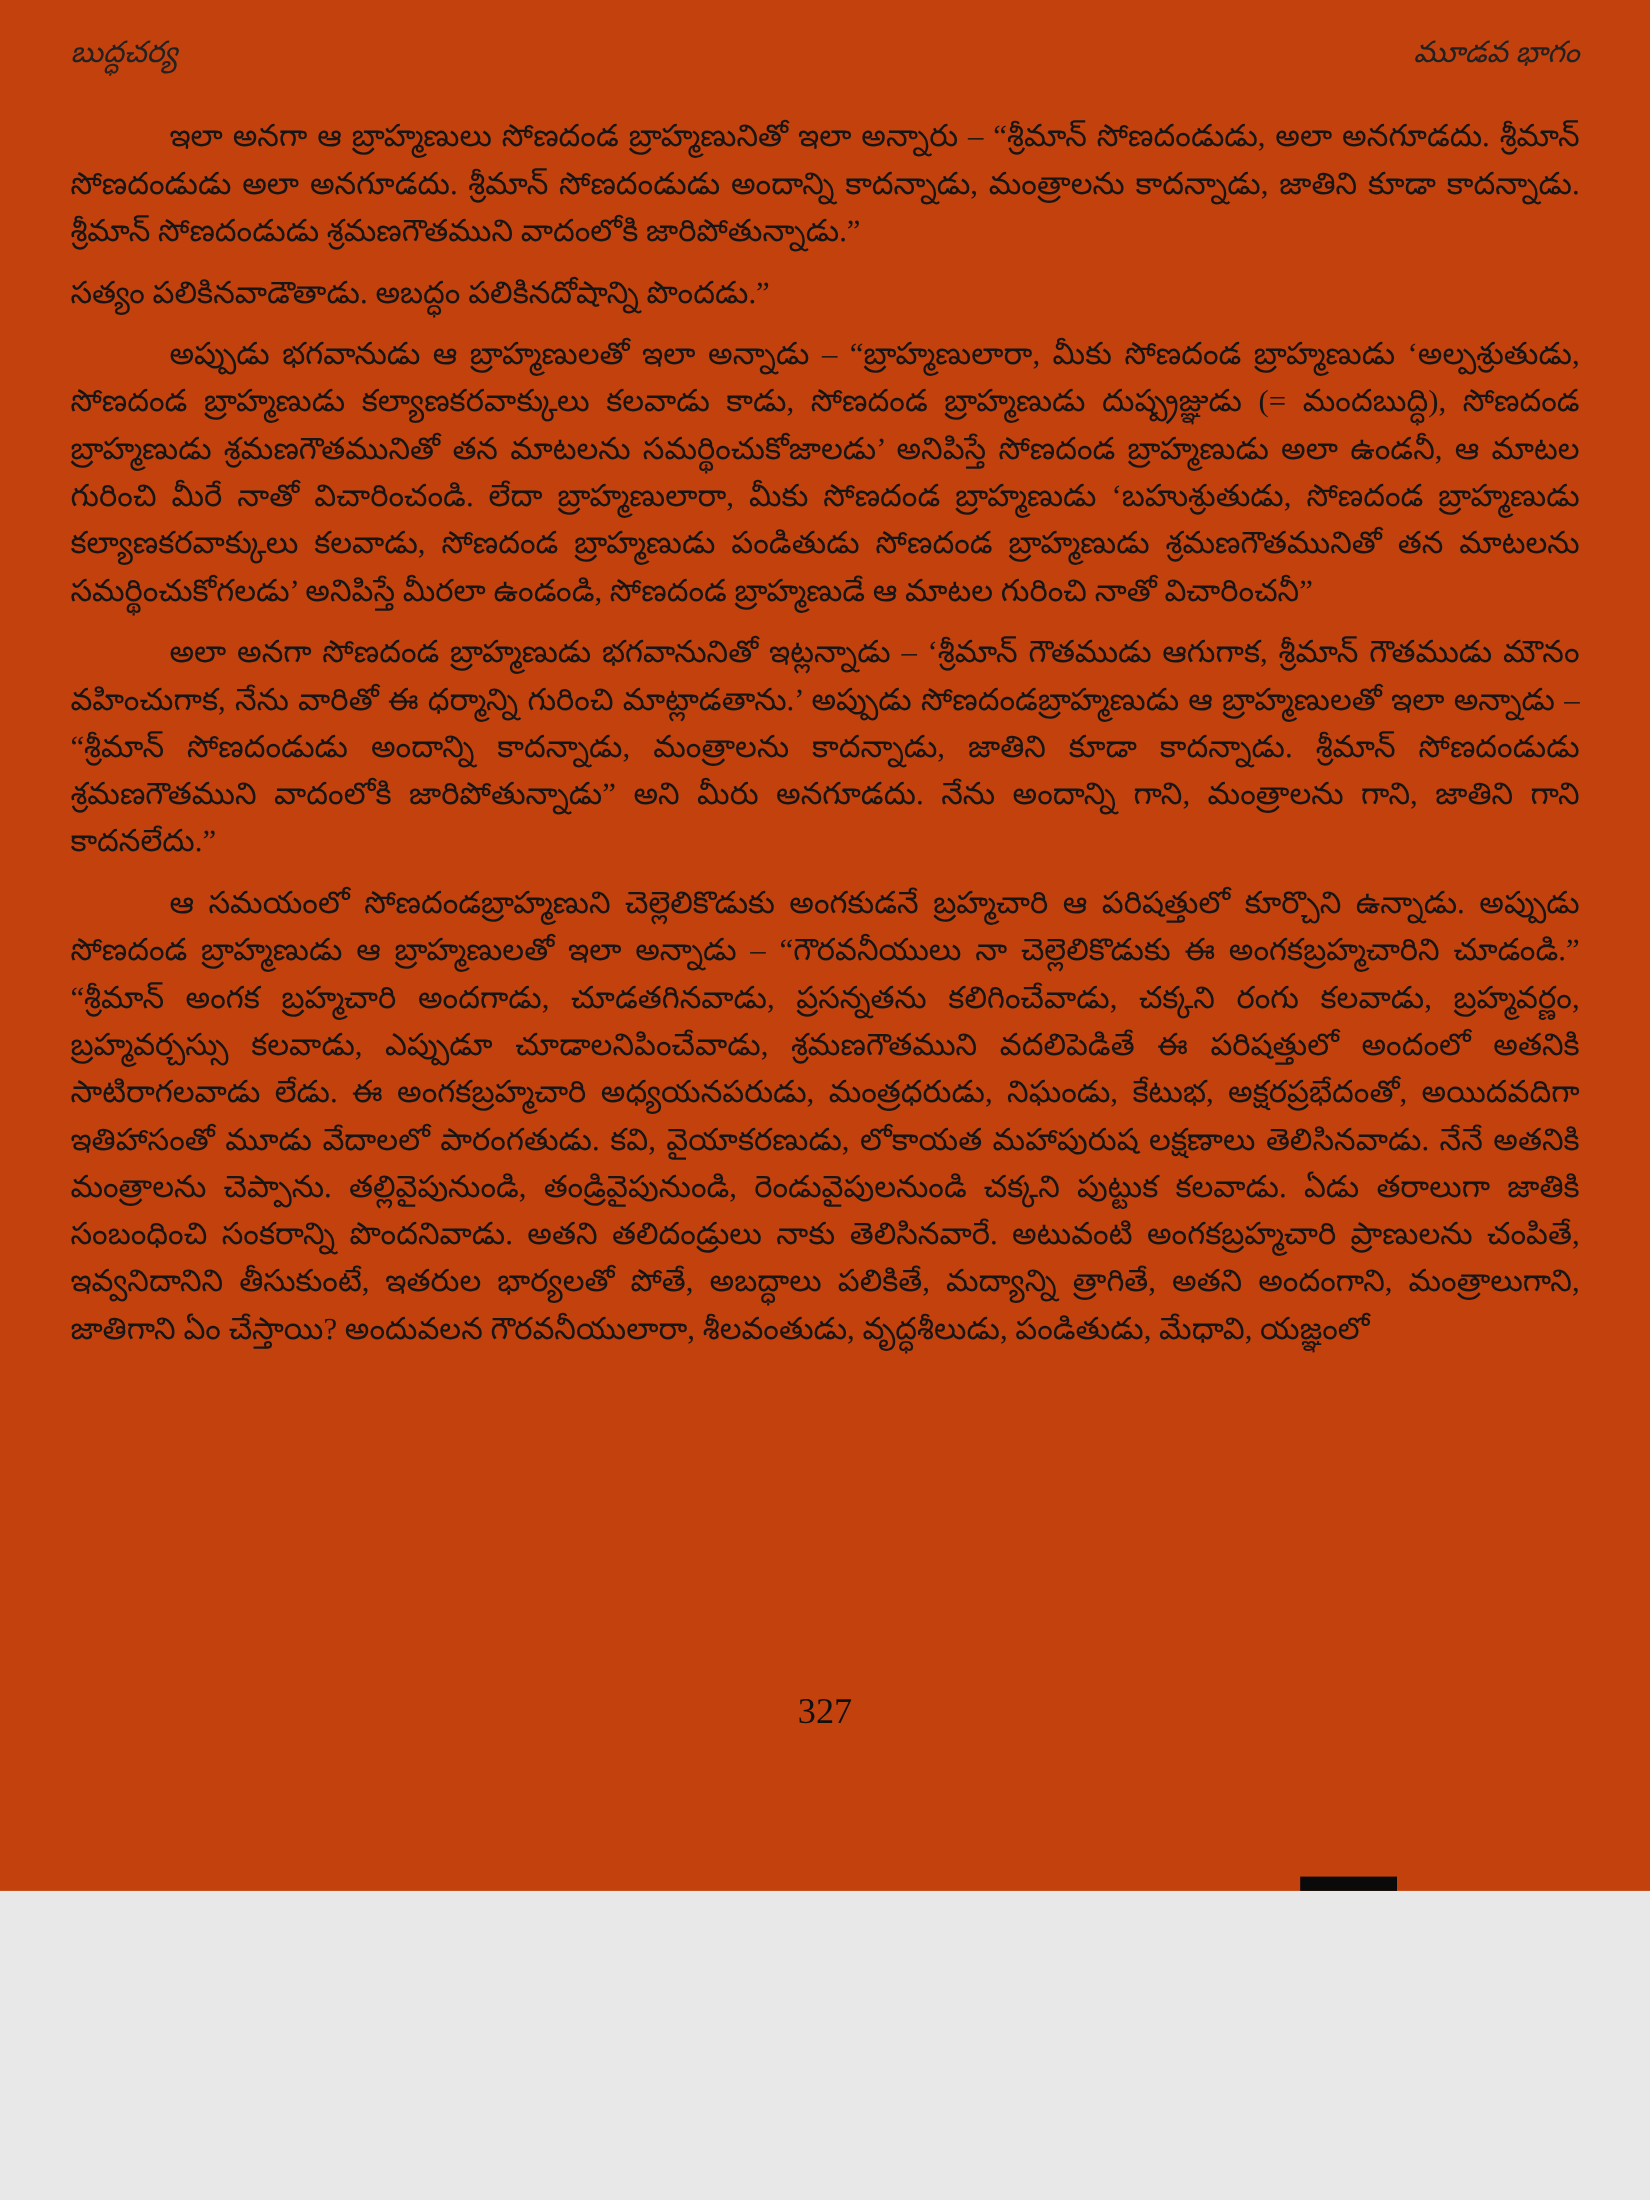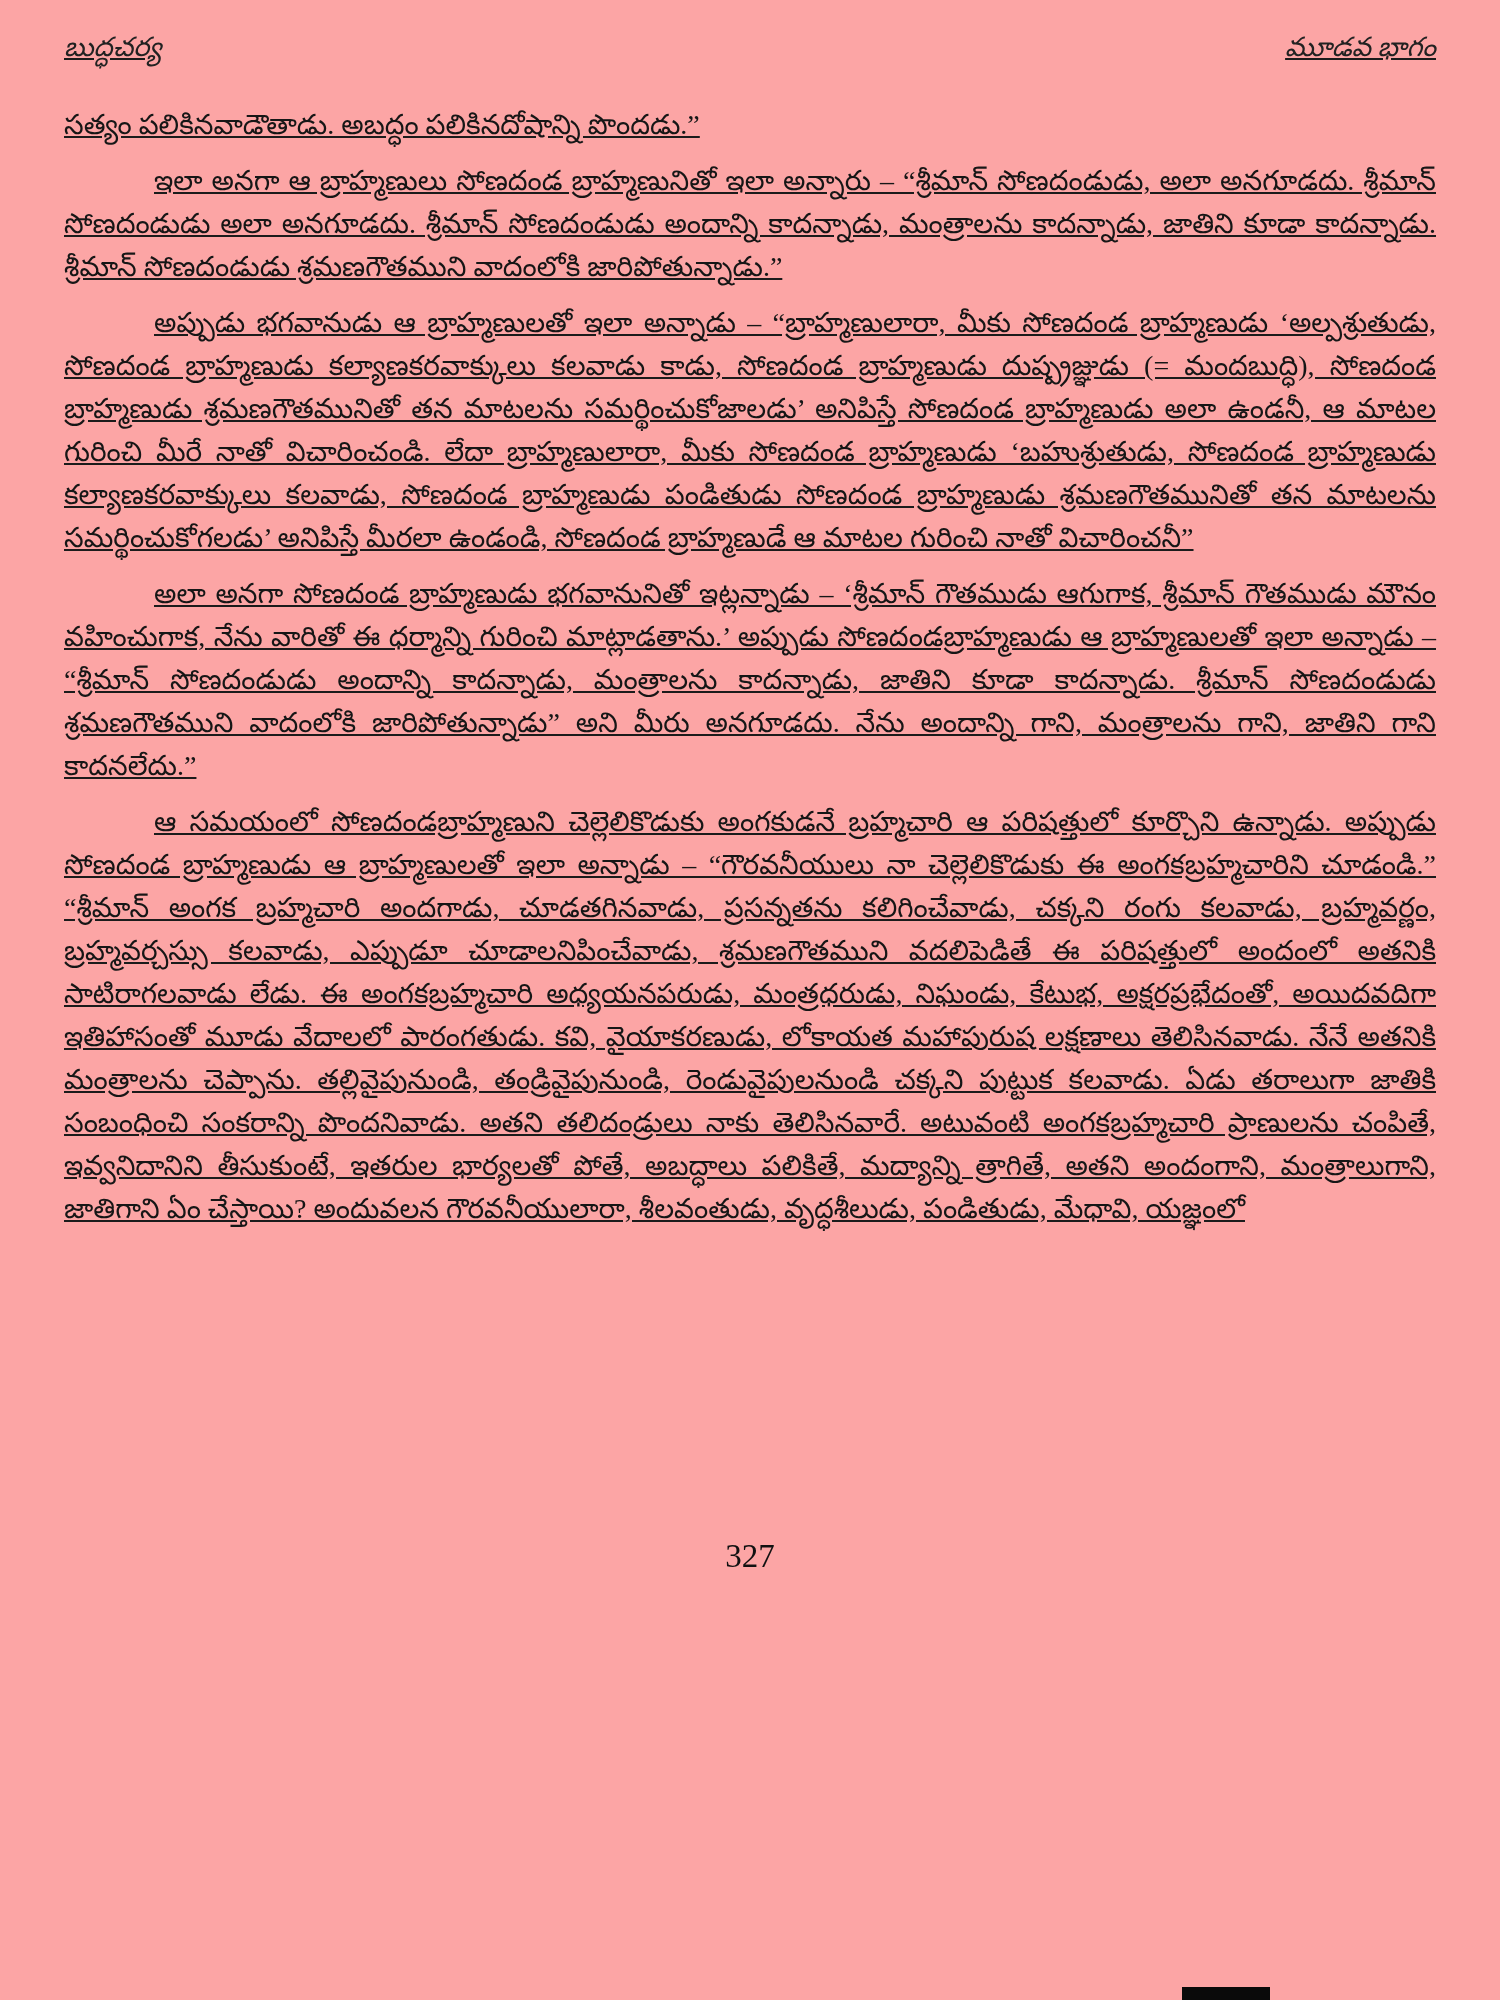--- a/index.html
+++ b/index.html
@@ -4,27 +4,26 @@
 <style>
   * { margin: 0; padding: 0; box-sizing: border-box; }
 
   html, body {
     background: #e8e8e8;
   }
 
   .page {
     position: relative;
     width: 1500px;
-    height: 2000px;
+    height: 1719px;
     margin: 0 auto;
-    background: #fca5a5;
+    background: #c2410c;
     color: #1b1b1b;
     font-family: "Liberation Serif", "DejaVu Serif", serif;
     overflow: hidden;
-    text-decoration: underline;
   }
 
   .page-inner {
     padding: 32px 64px 0 64px;
   }
 
   .running-header {
     display: flex;
     justify-content: space-between;
     align-items: baseline;
@@ -78,22 +77,22 @@
 
 <div class="page">
   <div class="page-inner">
 
     <div class="running-header">
       <span>బుద్ధచర్య</span>
       <span>మూడవ భాగం</span>
     </div>
 
     <div class="body-text">
+      <p class="para">ఇలా అనగా ఆ బ్రాహ్మణులు సోణదండ బ్రాహ్మణునితో ఇలా అన్నారు – “శ్రీమాన్ సోణదండుడు, అలా అనగూడదు. శ్రీమాన్ సోణదండుడు అలా అనగూడదు. శ్రీమాన్ సోణదండుడు అందాన్ని కాదన్నాడు, మంత్రాలను కాదన్నాడు, జాతిని కూడా కాదన్నాడు. శ్రీమాన్ సోణదండుడు శ్రమణగౌతముని వాదంలోకి జారిపోతున్నాడు.”</p>
       <p class="para no-indent">సత్యం పలికినవాడౌతాడు. అబద్ధం పలికినదోషాన్ని పొందడు.”</p>
-      <p class="para">ఇలా అనగా ఆ బ్రాహ్మణులు సోణదండ బ్రాహ్మణునితో ఇలా అన్నారు – “శ్రీమాన్ సోణదండుడు, అలా అనగూడదు. శ్రీమాన్ సోణదండుడు అలా అనగూడదు. శ్రీమాన్ సోణదండుడు అందాన్ని కాదన్నాడు, మంత్రాలను కాదన్నాడు, జాతిని కూడా కాదన్నాడు. శ్రీమాన్ సోణదండుడు శ్రమణగౌతముని వాదంలోకి జారిపోతున్నాడు.”</p>
       <p class="para">అప్పుడు భగవానుడు ఆ బ్రాహ్మణులతో ఇలా అన్నాడు – “బ్రాహ్మణులారా, మీకు సోణదండ బ్రాహ్మణుడు ‘అల్పశ్రుతుడు, సోణదండ బ్రాహ్మణుడు కల్యాణకరవాక్కులు కలవాడు కాడు, సోణదండ బ్రాహ్మణుడు దుష్ప్రజ్ఞుడు (= మందబుద్ధి), సోణదండ బ్రాహ్మణుడు శ్రమణగౌతమునితో తన మాటలను సమర్థించుకోజాలడు’ అనిపిస్తే సోణదండ బ్రాహ్మణుడు అలా ఉండనీ, ఆ మాటల గురించి మీరే నాతో విచారించండి. లేదా బ్రాహ్మణులారా, మీకు సోణదండ బ్రాహ్మణుడు ‘బహుశ్రుతుడు, సోణదండ బ్రాహ్మణుడు కల్యాణకరవాక్కులు కలవాడు, సోణదండ బ్రాహ్మణుడు పండితుడు సోణదండ బ్రాహ్మణుడు శ్రమణగౌతమునితో తన మాటలను సమర్థించుకోగలడు’ అనిపిస్తే మీరలా ఉండండి, సోణదండ బ్రాహ్మణుడే ఆ మాటల గురించి నాతో విచారించనీ”</p>
       <p class="para">అలా అనగా సోణదండ బ్రాహ్మణుడు భగవానునితో ఇట్లన్నాడు – ‘శ్రీమాన్ గౌతముడు ఆగుగాక, శ్రీమాన్ గౌతముడు మౌనం వహించుగాక, నేను వారితో ఈ ధర్మాన్ని గురించి మాట్లాడతాను.’ అప్పుడు సోణదండబ్రాహ్మణుడు ఆ బ్రాహ్మణులతో ఇలా అన్నాడు – “శ్రీమాన్ సోణదండుడు అందాన్ని కాదన్నాడు, మంత్రాలను కాదన్నాడు, జాతిని కూడా కాదన్నాడు. శ్రీమాన్ సోణదండుడు శ్రమణగౌతముని వాదంలోకి జారిపోతున్నాడు” అని మీరు అనగూడదు. నేను అందాన్ని గాని, మంత్రాలను గాని, జాతిని గాని కాదనలేదు.”</p>
       <p class="para">ఆ సమయంలో సోణదండబ్రాహ్మణుని చెల్లెలికొడుకు అంగకుడనే బ్రహ్మచారి ఆ పరిషత్తులో కూర్చొని ఉన్నాడు. అప్పుడు సోణదండ బ్రాహ్మణుడు ఆ బ్రాహ్మణులతో ఇలా అన్నాడు – “గౌరవనీయులు నా చెల్లెలికొడుకు ఈ అంగకబ్రహ్మచారిని చూడండి.” “శ్రీమాన్ అంగక బ్రహ్మచారి అందగాడు, చూడతగినవాడు, ప్రసన్నతను కలిగించేవాడు, చక్కని రంగు కలవాడు, బ్రహ్మవర్ణం, బ్రహ్మవర్చస్సు కలవాడు, ఎప్పుడూ చూడాలనిపించేవాడు, శ్రమణగౌతముని వదలిపెడితే ఈ పరిషత్తులో అందంలో అతనికి సాటిరాగలవాడు లేడు. ఈ అంగకబ్రహ్మచారి అధ్యయనపరుడు, మంత్రధరుడు, నిఘండు, కేటుభ, అక్షరప్రభేదంతో, అయిదవదిగా ఇతిహాసంతో మూడు వేదాలలో పారంగతుడు. కవి, వైయాకరణుడు, లోకాయత మహాపురుష లక్షణాలు తెలిసినవాడు. నేనే అతనికి మంత్రాలను చెప్పాను. తల్లివైపునుండి, తండ్రివైపునుండి, రెండువైపులనుండి చక్కని పుట్టుక కలవాడు. ఏడు తరాలుగా జాతికి సంబంధించి సంకరాన్ని పొందనివాడు. అతని తలిదండ్రులు నాకు తెలిసినవారే. అటువంటి అంగకబ్రహ్మచారి ప్రాణులను చంపితే, ఇవ్వనిదానిని తీసుకుంటే, ఇతరుల భార్యలతో పోతే, అబద్ధాలు పలికితే, మద్యాన్ని త్రాగితే, అతని అందంగాని, మంత్రాలుగాని, జాతిగాని ఏం చేస్తాయి? అందువలన గౌరవనీయులారా, శీలవంతుడు, వృద్ధశీలుడు, పండితుడు, మేధావి, యజ్ఞంలో</p>
     </div>
 
   </div>
 
   <div class="page-footer">
     <span>327</span>
   </div>

